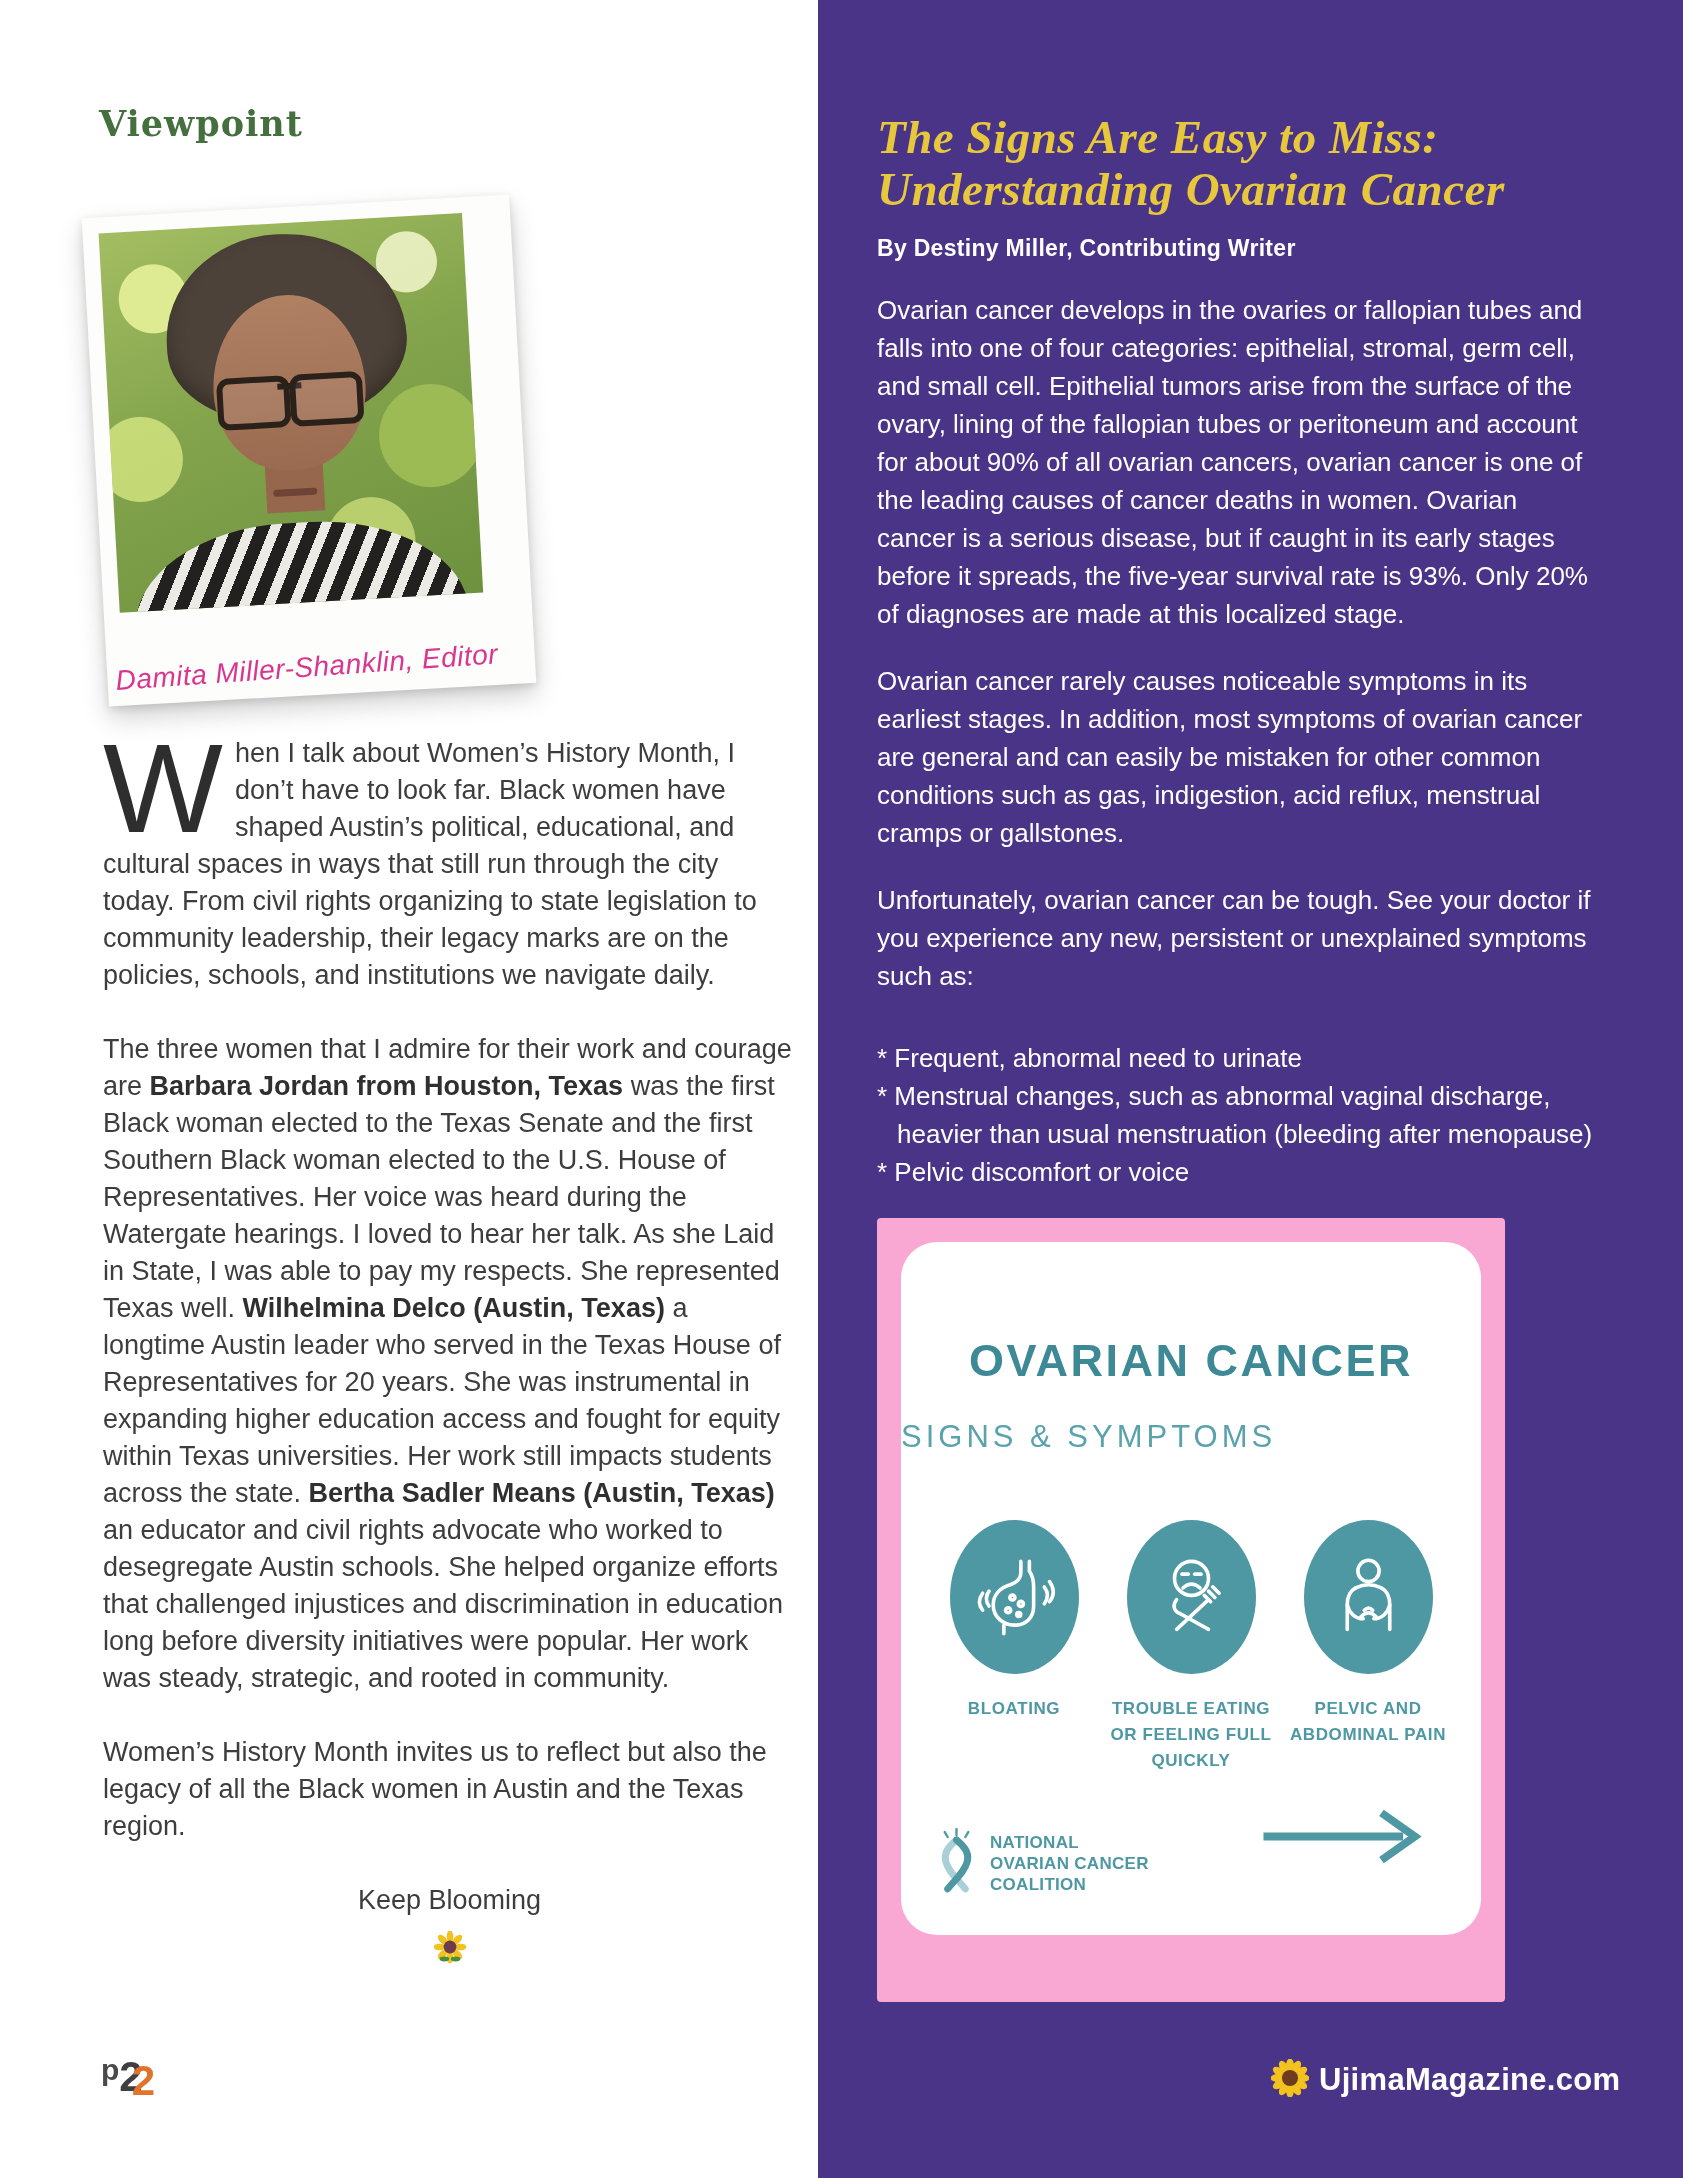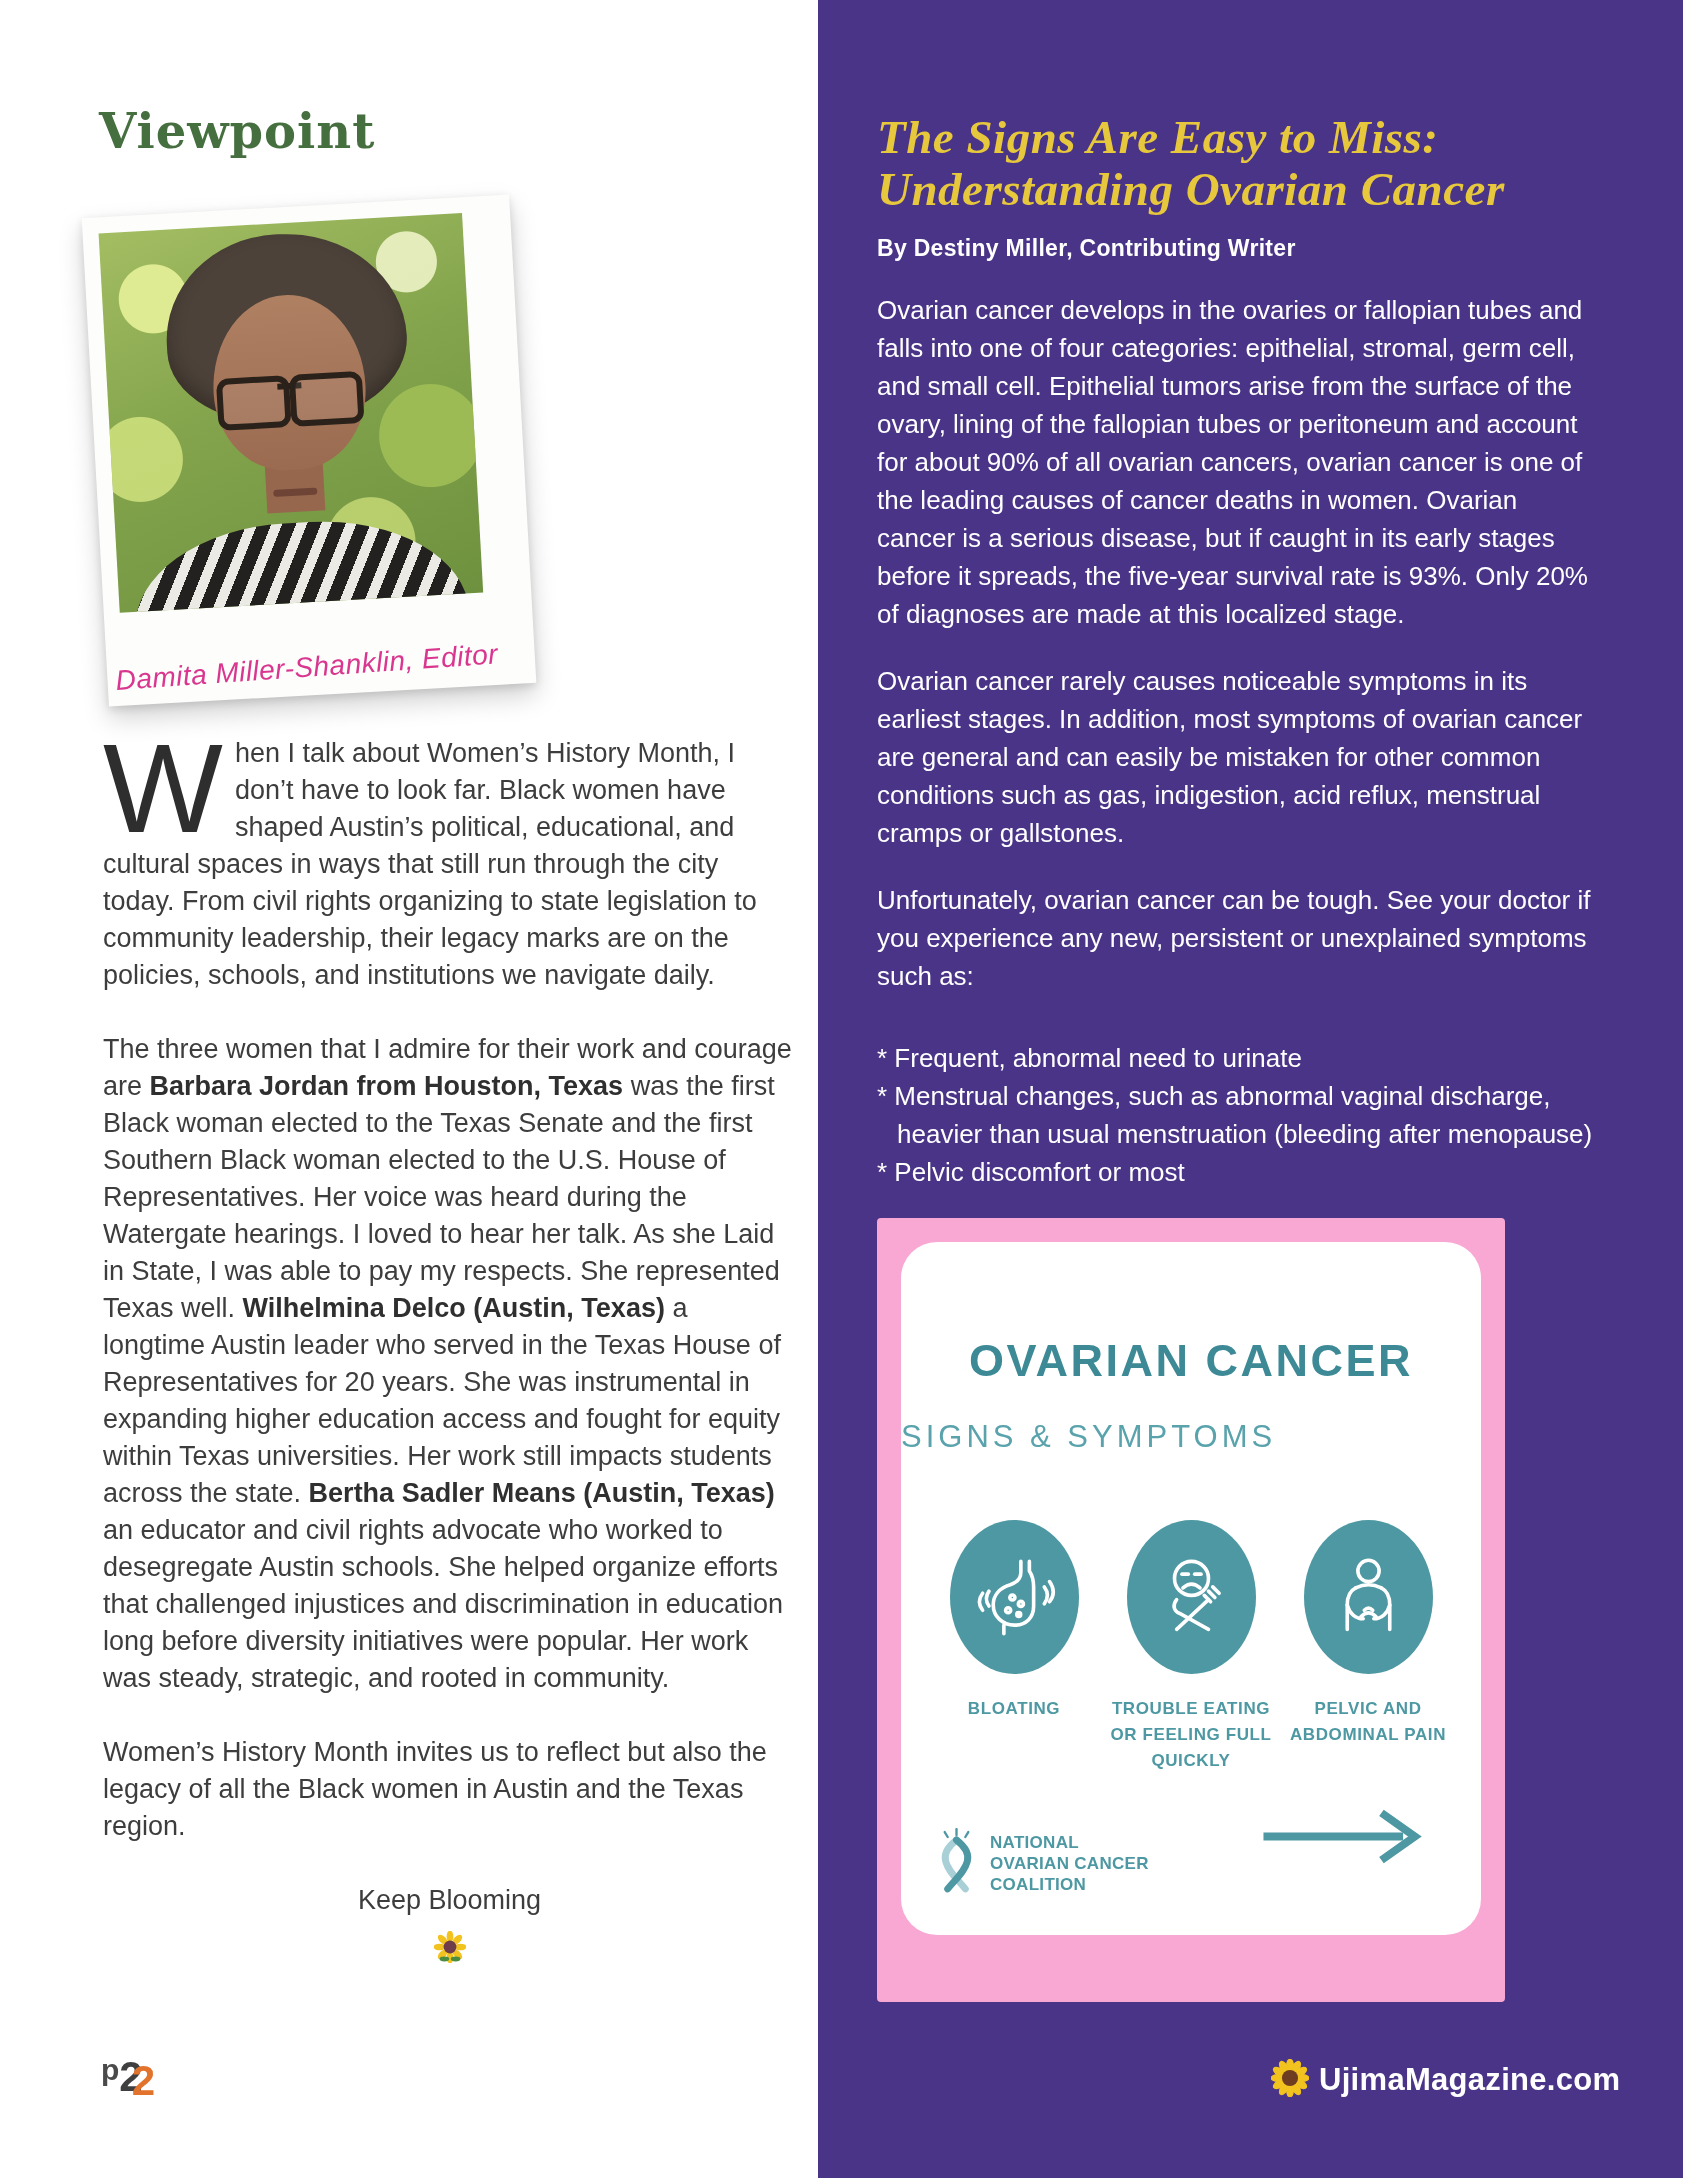--- a/index.html
+++ b/index.html
@@ -2,21 +2,21 @@
 <html><head>
 <meta charset="utf-8">
 <style>
   html,body{margin:0;padding:0;}
   .page{position:relative;width:1683px;height:2178px;background:#ffffff;overflow:hidden;
         font-family:"Liberation Sans",sans-serif;color:#3b3b3b;}
   .purple-panel{position:absolute;left:818px;top:0;width:865px;height:2178px;background:#4a3487;}
 
   
   .viewpoint-title{position:absolute;left:99px;top:103px;font-family:"DejaVu Serif","Liberation Serif",serif;
-        font-weight:bold;font-size:48px;color:#456f3e;letter-spacing:1px;}
+        font-weight:bold;font-size:35px;color:#456f3e;letter-spacing:1px;}
 
   .photo-frame{position:absolute;left:95px;top:206px;width:396px;height:473px;background:#fdfdfb;
         padding:16px 16px 0 16px;transform:rotate(-3.2deg);
         box-shadow:0 12px 26px rgba(0,0,0,.18),0 3px 8px rgba(0,0,0,.12);}
   .photo-img{position:relative;width:364px;height:380px;overflow:hidden;
         background:
           radial-gradient(circle at 14% 18%,rgba(226,238,150,.95) 0 34px,transparent 35px),
           radial-gradient(circle at 84% 12%,rgba(243,247,205,.85) 0 30px,transparent 31px),
           radial-gradient(circle at 8% 60%,rgba(214,230,130,.8) 0 42px,transparent 43px),
           radial-gradient(circle at 88% 58%,rgba(160,190,86,.9) 0 51px,transparent 52px),
@@ -140,21 +140,21 @@
   <div class="right-col">
     <div class="r-title">The Signs Are Easy to Miss:
 Understanding Ovarian Cancer</div>
     <div class="r-byline">By Destiny Miller, Contributing Writer</div>
     <p class="r-para">Ovarian cancer develops in the ovaries or fallopian tubes and falls into one of four categories: epithelial, stromal, germ cell, and small cell. Epithelial tumors arise from the surface of the ovary, lining of the fallopian tubes or peritoneum and account for about 90% of all ovarian cancers, ovarian cancer is one of the leading causes of cancer deaths in women. Ovarian cancer is a serious disease, but if caught in its early stages before it spreads, the five-year survival rate is 93%. Only 20% of diagnoses are made at this localized stage.</p>
     <p class="r-para">Ovarian cancer rarely causes noticeable symptoms in its earliest stages. In addition, most symptoms of ovarian cancer are general and can easily be mistaken for other common conditions such as gas, indigestion, acid reflux, menstrual cramps or gallstones.</p>
     <p class="r-para">Unfortunately, ovarian cancer can be tough. See your doctor if you experience any new, persistent or unexplained symptoms such as:</p>
     <div class="bullets">
       <div class="bullet">* Frequent, abnormal need to urinate</div>
       <div class="bullet">* Menstrual changes, such as abnormal vaginal discharge, heavier than usual menstruation (bleeding after menopause)</div>
-      <div class="bullet">* Pelvic discomfort or most</div>
+      <div class="bullet">* Pelvic discomfort or voice</div>
     </div>
 
     <div class="info-card">
       <div class="info-inner">
         <div class="ic-title">OVARIAN CANCER</div>
         <div class="ic-sub">SIGNS &amp; SYMPTOMS</div>
         <div class="ic-items">
 
           <div class="ic-item">
             <div class="ic-circle">

